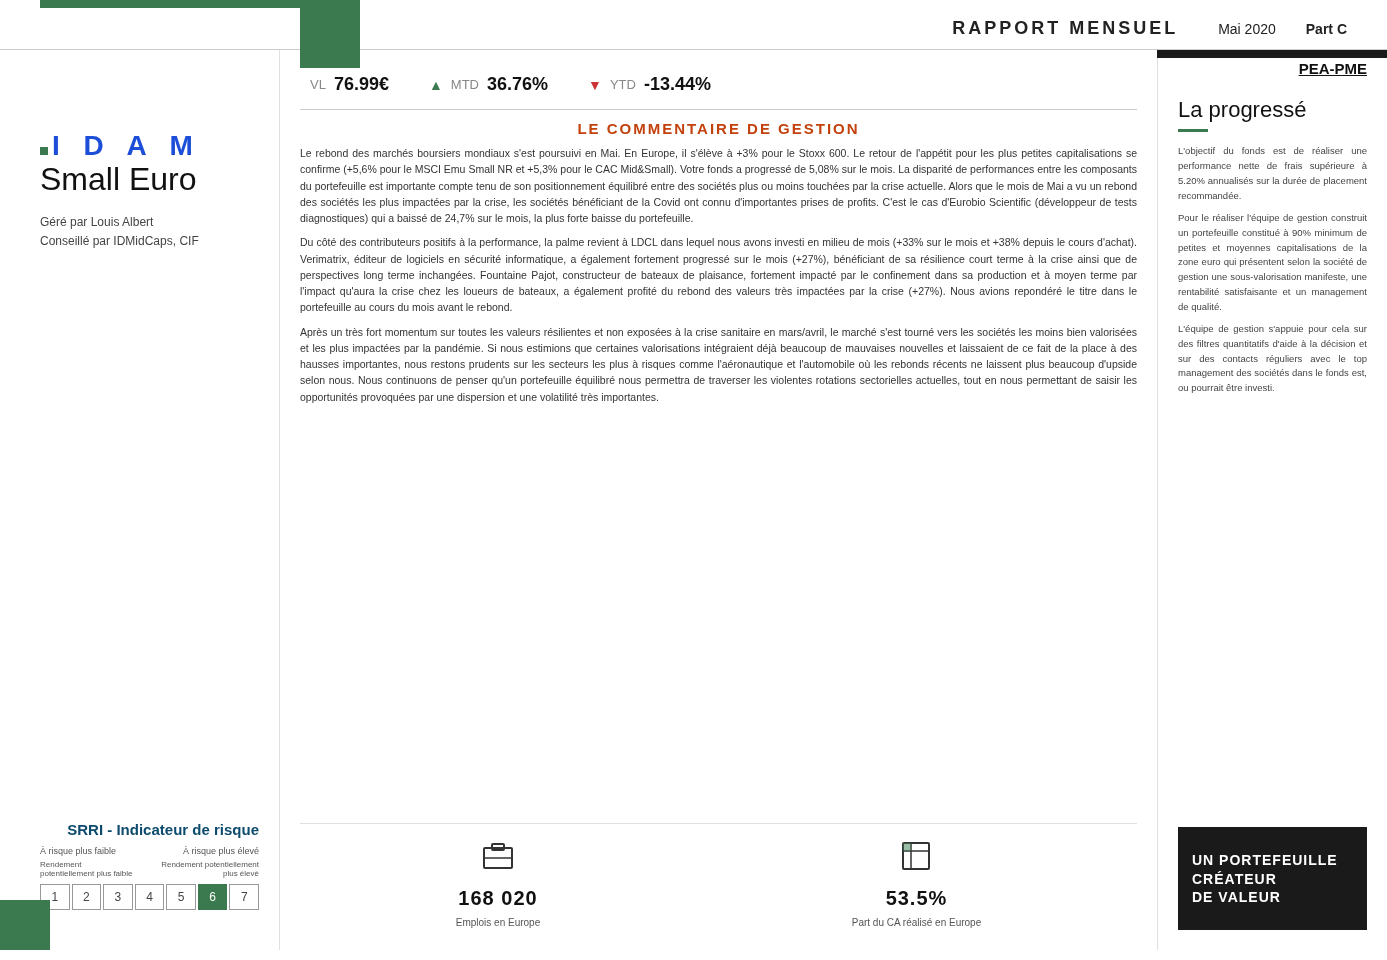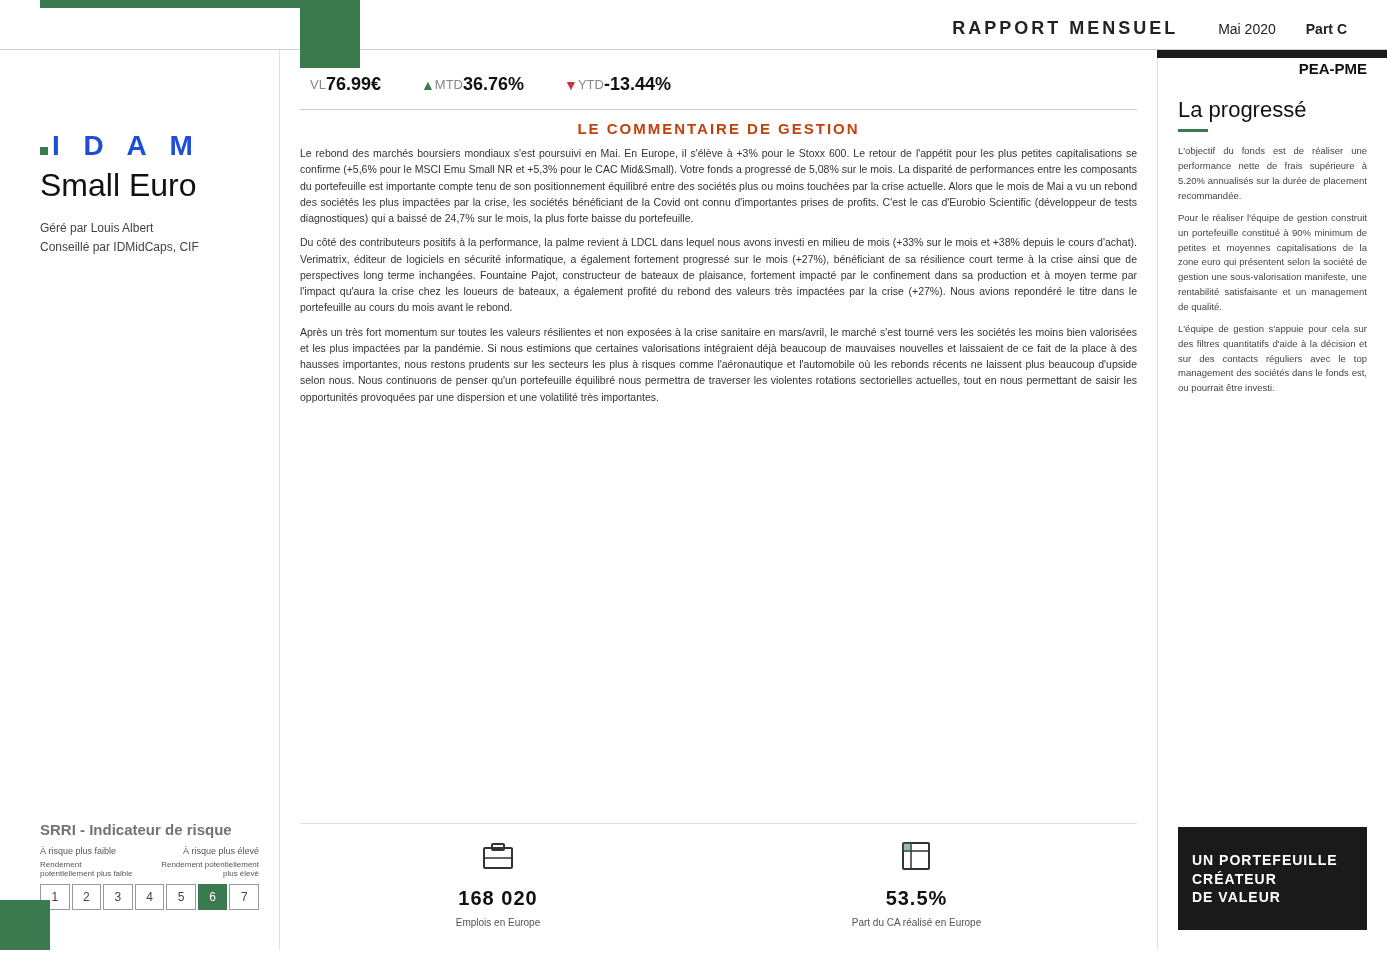--- a/index.html
+++ b/index.html
@@ -93,42 +93,42 @@
       font-size: 28px;
       font-weight: 900;
       letter-spacing: 8px;
       color: #1d4ed8;
     }
 
     .fund-name {
       font-size: 32px;
       font-weight: 300;
       color: #111;
-      margin-top: 6px;
       line-height: 1.1;
     }
 
     .manager-info {
       margin-top: 16px;
       font-size: 12px;
       color: #444;
       line-height: 1.6;
     }
 
     
     .srri-section {
       margin-top: auto;
       margin-bottom: 20px;
     }
 
     .srri-title {
       font-size: 15px;
       font-weight: 700;
-      color: #737373;
+      color: #0c4a6e;
       margin-bottom: 8px;
+      text-align: right;
     }
 
     .srri-labels {
       display: flex;
       justify-content: space-between;
       font-size: 9px;
       color: #555;
       margin-bottom: 4px;
     }
 
@@ -187,20 +187,21 @@
       align-items: center;
       padding: 14px 10px;
       border-bottom: 1px solid #ccc;
       margin-bottom: 10px;
       gap: 0;
     }
 
     .stat-item {
       display: flex;
       align-items: center;
+      gap: 8px;
       margin-right: 40px;
     }
 
     .stat-label {
       font-size: 13px;
       color: #888;
       font-weight: 400;
     }
 
     .stat-value {
@@ -446,21 +447,21 @@
         </div>
         <div class="bottom-stat-value">53.5%</div>
         <div class="bottom-stat-label">Part du CA réalisé en Europe</div>
       </div>
     </div>
 
   </div>
 
   <div class="right-sidebar">
     <div class="right-top-bar"></div>
-    <div class="right-pea-label" style="position:relative;top:auto;right:auto;text-align:right;margin-bottom:20px;font-size:15px;font-weight:700;color:#111;">PEA-PME</div>
+    <div class="right-pea-label" style="position:relative;top:auto;right:auto;text-align:right;margin-bottom:20px;font-size:15px;font-weight:700;color:#111;text-decoration:underline;">PEA-PME</div>
 
     <div class="strategy-title">La progressé</div>
     <div class="strategy-underline"></div>
     <div class="strategy-text">
       <p>L'objectif du fonds est de réaliser une performance nette de frais supérieure à 5.20% annualisés sur la durée de placement recommandée.</p>
       <p>Pour le réaliser l'équipe de gestion construit un portefeuille constitué à 90% minimum de petites et moyennes capitalisations de la zone euro qui présentent selon la société de gestion une sous-valorisation manifeste, une rentabilité satisfaisante et un management de qualité.</p>
       <p>L'équipe de gestion s'appuie pour cela sur des filtres quantitatifs d'aide à la décision et sur des contacts réguliers avec le top management des sociétés dans le fonds est, ou pourrait être investi.</p>
     </div>
 
     <div class="tagline">

